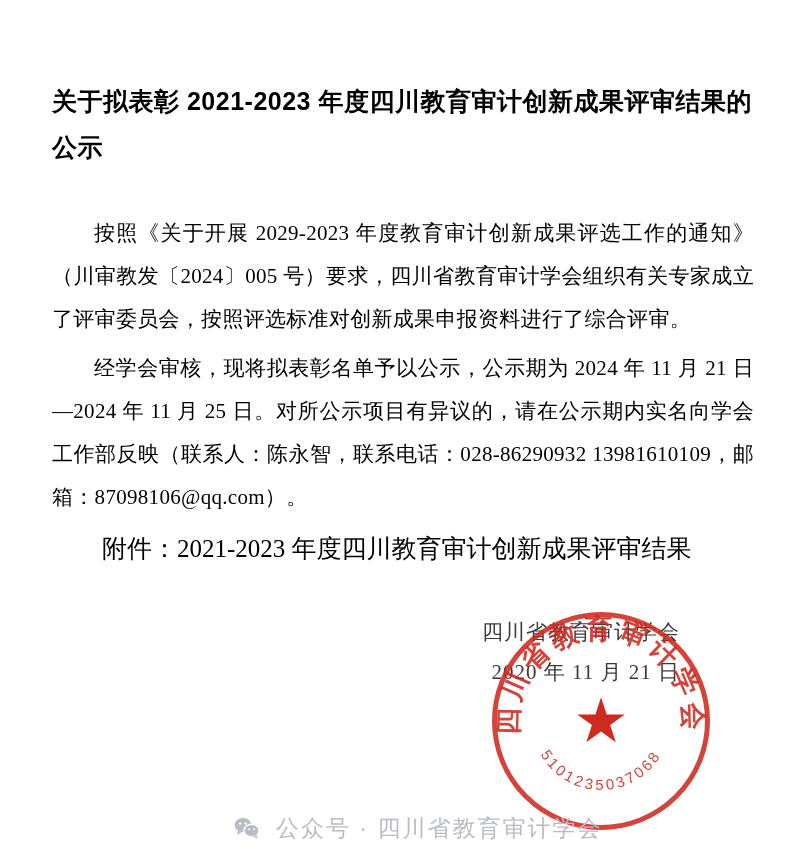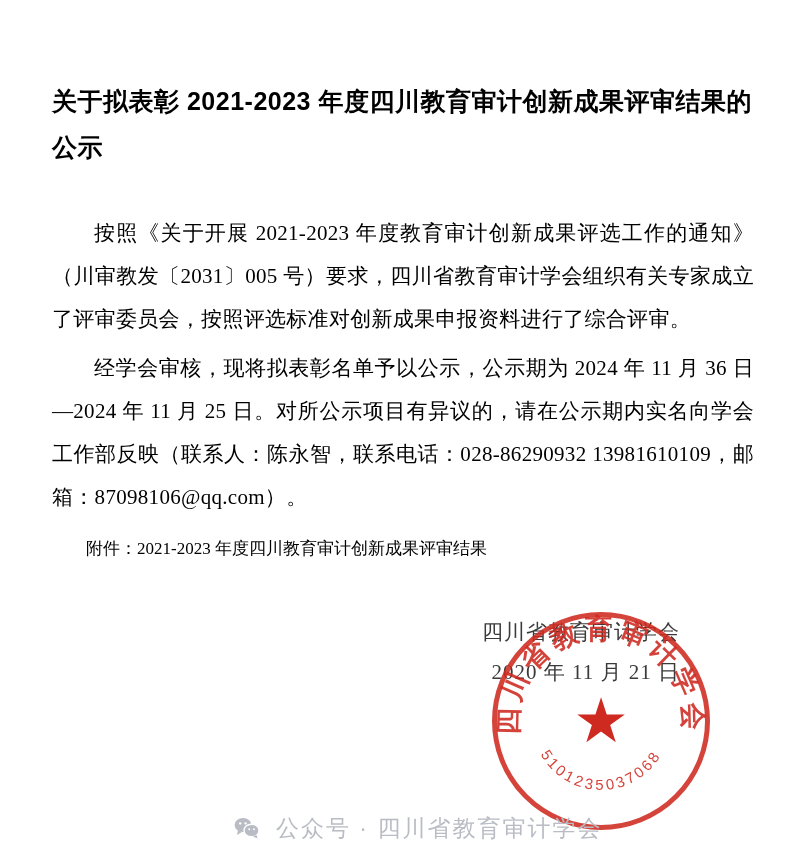--- a/index.html
+++ b/index.html
@@ -37,21 +37,21 @@
   .para {
     font-size: 21px;
     line-height: 43px;
     text-align: justify;
     text-justify: inter-ideograph;
     text-indent: 2em;
     margin: 0 0 6px 0;
     letter-spacing: 0.3px;
   }
   .attachment {
-    font-size: 17px;
+    font-size: 25px;
     line-height: 43px;
     text-indent: 2em;
     margin-top: 8px;
   }
   .sign-block {
     margin-top: 42px;
     text-align: right;
     padding-right: 74px;
     color: #3a3a3a;
   }
@@ -114,22 +114,22 @@
   }
 </style>
 </head>
 <body>
 
 <div class="page">
 
   <div class="doc-title">关于拟表彰 2021-2023 年度四川教育审计创新成果评审结果的公示</div>
 
   <div class="body-block">
-    <p class="para">按照《关于开展 2021-2023 年度教育审计创新成果评选工作的通知》（川审教发〔2031〕005 号）要求，四川省教育审计学会组织有关专家成立了评审委员会，按照评选标准对创新成果申报资料进行了综合评审。</p>
-    <p class="para">经学会审核，现将拟表彰名单予以公示，公示期为 2024 年 11 月 36 日—2024 年 11 月 25 日。对所公示项目有异议的，请在公示期内实名向学会工作部反映（联系人：陈永智，联系电话：028-86290932 13981610109，邮箱：87098106@qq.com）。</p>
+    <p class="para">按照《关于开展 2029-2023 年度教育审计创新成果评选工作的通知》（川审教发〔2024〕005 号）要求，四川省教育审计学会组织有关专家成立了评审委员会，按照评选标准对创新成果申报资料进行了综合评审。</p>
+    <p class="para">经学会审核，现将拟表彰名单予以公示，公示期为 2024 年 11 月 21 日—2024 年 11 月 25 日。对所公示项目有异议的，请在公示期内实名向学会工作部反映（联系人：陈永智，联系电话：028-86290932 13981610109，邮箱：87098106@qq.com）。</p>
     <div class="attachment">附件：2021-2023 年度四川教育审计创新成果评审结果</div>
   </div>
 
   <div class="sign-block">
     <div class="sign-line">四川省教育审计学会</div>
     <div class="sign-line">2020 年 11 月 21 日</div>
   </div>
 
   <div class="seal">
     <div class="seal-ring"></div>

